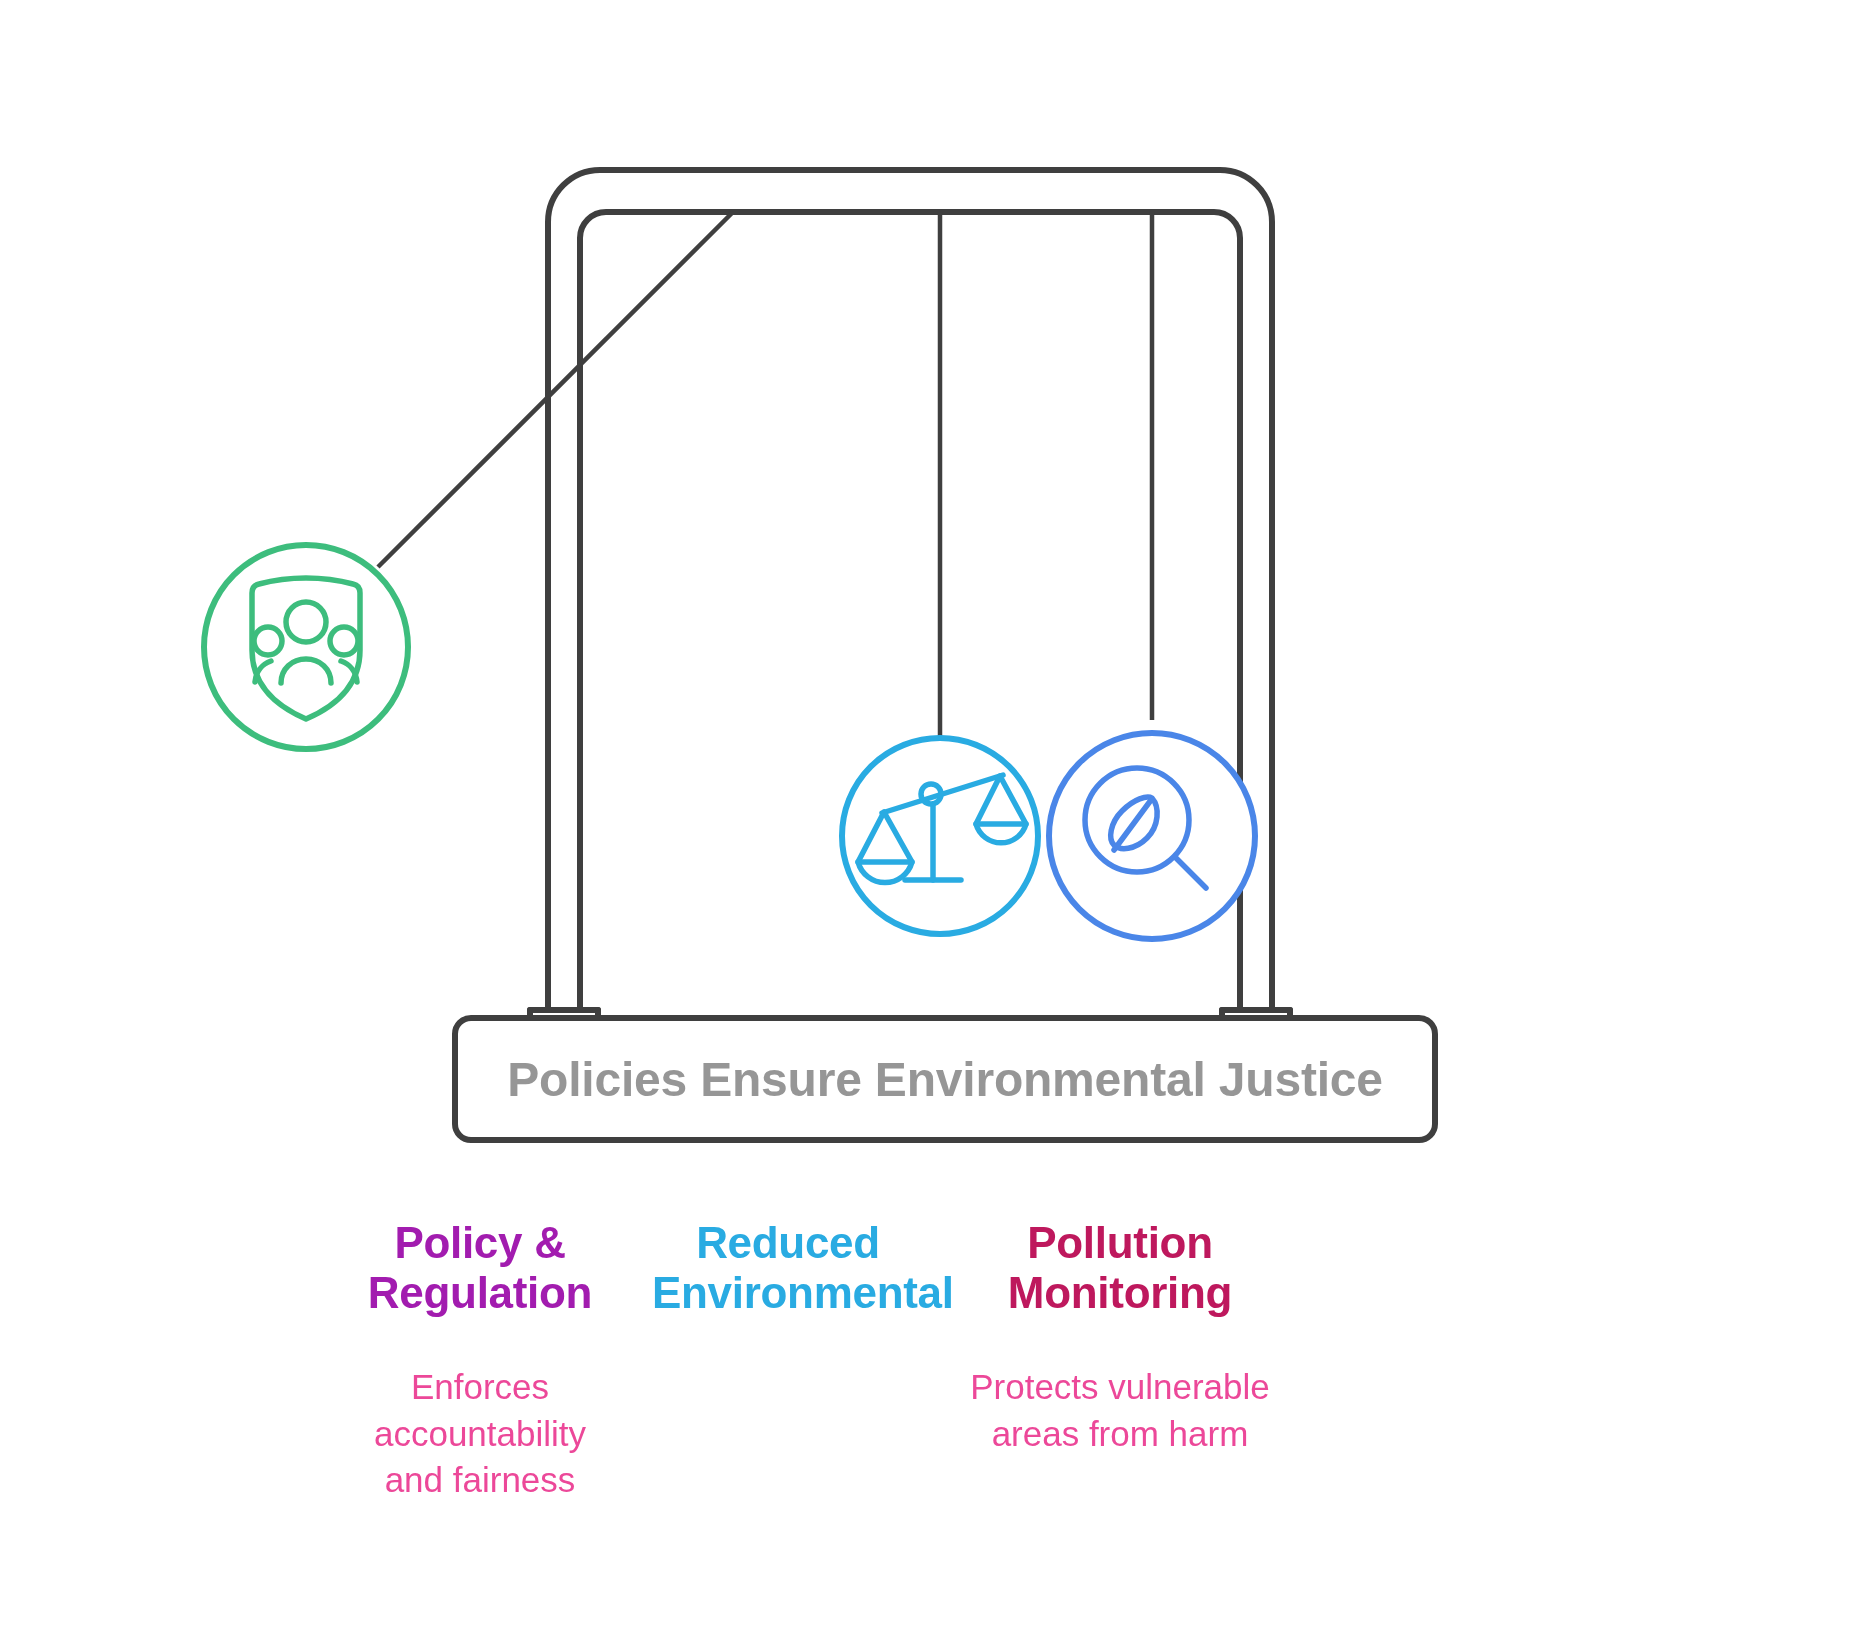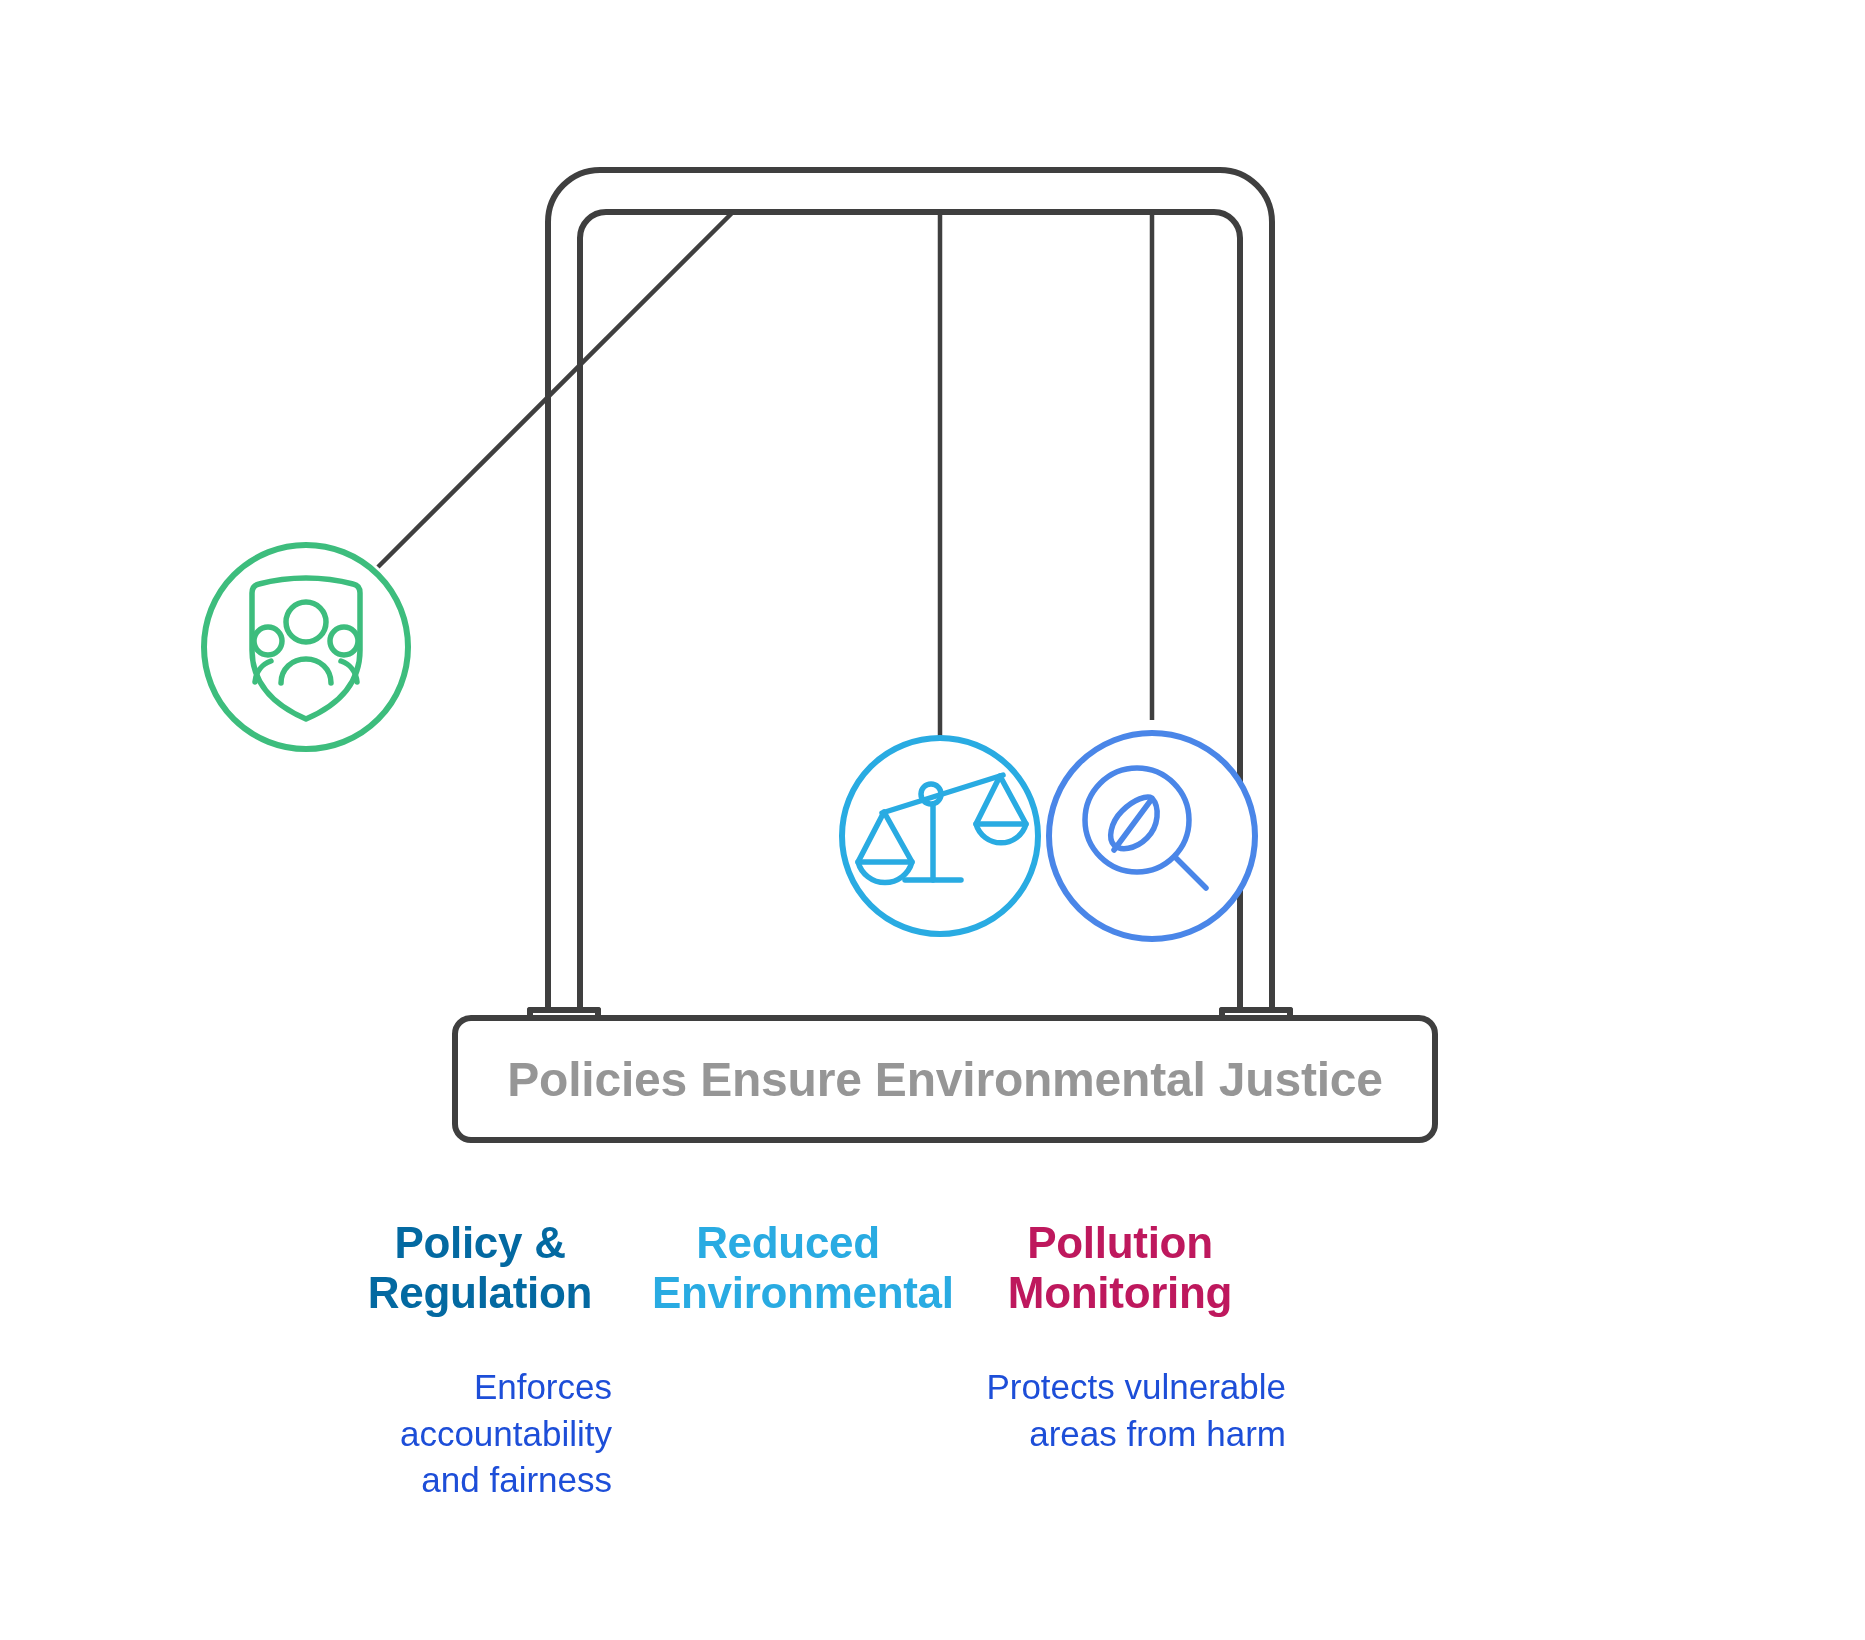--- a/index.html
+++ b/index.html
@@ -61,23 +61,22 @@
     line-height: 1.14;
     letter-spacing: -0.3px;
     margin: 0 0 46px 0;
     white-space: pre-line;
   }
   .legend-desc {
     font-family: "Liberation Sans", sans-serif;
     font-weight: normal;
     font-size: 35px;
     line-height: 1.33;
-    color: #1d4ed8;
+    color: #ec4899;
     margin: 0;
-    text-align: right;
   }
   .col-1 .legend-desc { padding: 0 4px; }
   .col-3 .legend-desc { padding: 0 0px; margin-top: 16px; }
 
   
   .base-label {
     font-family: "Liberation Sans Narrow", "Liberation Sans", sans-serif;
     font-weight: bold;
     font-size: 48px;
     fill: #969696;
@@ -179,21 +178,21 @@
                  C 1134 799 1147 795 1152 798 Z"></path>
         <line x1="1151" y1="800" x2="1114" y2="850"></line>
       </g>
     </g>
 
   </svg>
 
   <div id="legend">
 
     <div class="legend-col col-1">
-      <p class="legend-title" style="color:#0369a1">Policy &amp;
+      <p class="legend-title" style="color:#a21caf">Policy &amp;
 Regulation</p>
       <p class="legend-desc">Enforces accountability and fairness</p>
     </div>
 
     <div class="legend-col col-2">
       <p class="legend-title" style="color:#29abe2">Reduced
 Environmental</p>
     </div>
 
     <div class="legend-col col-3">

